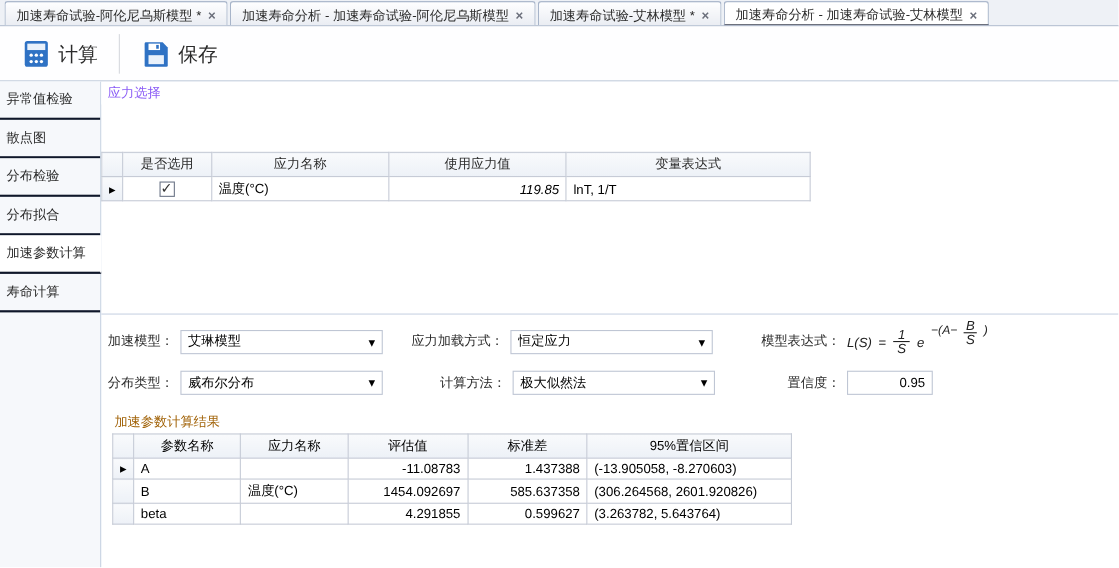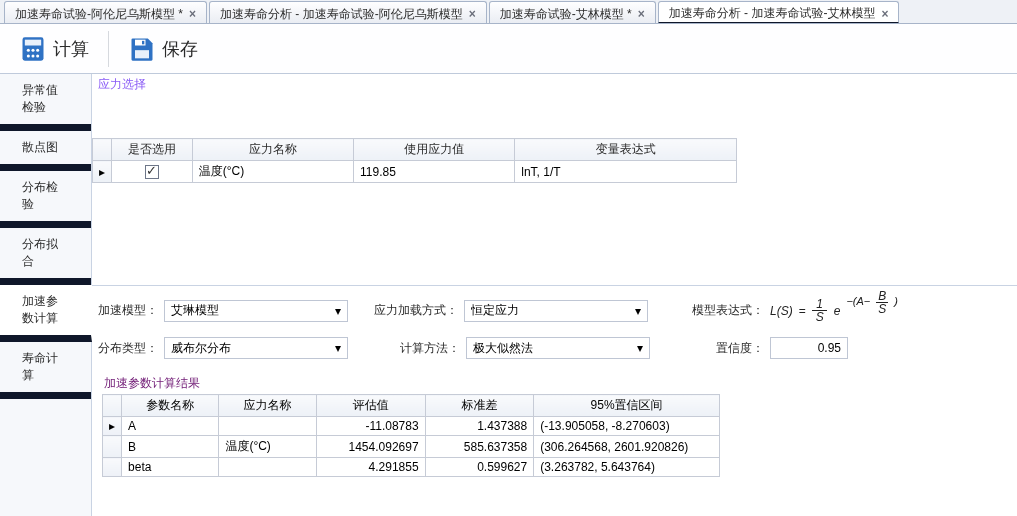--- a/index.html
+++ b/index.html
@@ -15,34 +15,34 @@
 
 .toolbar { height: 50px; background: #fefeff; border-bottom: 1px solid #bfcadb; display: flex; align-items: center; padding-left: 8px; gap: 8px; }
 .tbtn { display: flex; align-items: center; gap: 6px; padding: 4px 10px; border: 1px solid transparent; border-radius: 3px; cursor: pointer; }
 .tbtn svg { width: 28px; height: 28px; }
 .tbtn span { font-size: 18px; color: #2b2b2b; }
 .vsep { width: 1px; height: 36px; background: #d6d9de; }
 
 
 .body { flex: 1; display: flex; overflow: hidden; }
 .sidebar { width: 92px; background: #f6f8fb; border-right: 1px solid #c9d3e3; display: flex; flex-direction: column; }
-.side-item { padding: 8px 22px; color: #2b2b2b; border-bottom: 7px solid #0f172a; background: #f6f8fb; cursor: pointer; }
+.side-item { padding: 8px 6px; color: #2b2b2b; border-bottom: 2px solid #0f172a; background: #f6f8fb; cursor: pointer; }
 .side-item.active { background: #ffffff; border-right: 1px solid #fff; margin-right: -1px; z-index: 2; position: relative; }
 
 .main { flex: 1; display: flex; flex-direction: column; overflow: hidden; }
 
 
 .panel-title { padding: 2px 6px; color: #8b5cf6; background:#ffffff; }
 
 
 .grid { border-collapse: collapse; width: 645px; margin-top: 43px; }
 .grid th, .grid td { border: 1px solid #c6cbd6; padding: 2px 6px; font-size: 12px; background:#fff; height:19px; }
 .grid th { background: linear-gradient(to bottom,#f9fafc,#edf1f7); font-weight: normal; text-align: center; color:#2b2b2b; }
 .grid .rh { width: 12px; background: linear-gradient(to bottom,#f9fafc,#edf1f7); }
-.grid .num { text-align: left; }
+.grid .num { text-align: right; font-style: italic; }
 .chk { width: 14px; height: 14px; border: 1px solid #6d7688; display: inline-block; position: relative; vertical-align: middle; }
 .chk::after { content:"✓"; position:absolute; top:-3px; left:0; font-size:13px; color:#333; }
 
 .top-grid-wrap { padding: 0 0 0 0; }
 
 
 .form-area { padding: 12px 8px 8px 6px; display: flex; flex-direction: column; gap: 14px; }
 .row { display: flex; align-items: center; gap: 26px; }
 .field { display: flex; align-items: center; gap: 6px; }
 .field label { color: #2b2b2b; text-align: right; }
@@ -55,21 +55,21 @@
 .formula { font-family: "Cambria Math","Times New Roman",serif; font-style: italic; font-size: 20px; color:#222; display:flex; align-items:center; gap:6px; }
 .frac { display:inline-flex; flex-direction:column; align-items:center; font-size:16px; line-height:1; }
 .frac .n { border-bottom:1px solid #222; padding:0 4px; }
 .frac .d { padding:0 4px; }
 .sup { font-size:11px; position:relative; top:-10px; }
 .subfrac { display:inline-flex; flex-direction:column; align-items:center; font-size:11px; line-height:1; position:relative; top:-8px; }
 .subfrac .n { border-bottom:1px solid #222; padding:0 2px; }
 .subfrac .d { padding:0 2px; }
 
 
-.results-title { padding: 2px 6px; color:#701a75; }
+.results-title { padding: 2px 6px; color:#a16207; }
 .grid2 { border-collapse: collapse; width: 618px; margin-left:4px; }
 .grid2 th, .grid2 td { border: 1px solid #c6cbd6; padding: 2px 6px; font-size: 12px; background:#fff; height:19px; }
 .grid2 th { background: linear-gradient(to bottom,#f9fafc,#edf1f7); font-weight: normal; text-align: center; }
 .grid2 .rh { width: 12px; background: linear-gradient(to bottom,#f9fafc,#edf1f7); }
 .grid2 .r { text-align:right; }
 
 .upper { height: 212px; display:flex; flex-direction:column; }
 
 .divider-line { height:1px; background:#c9d3e3; margin-top:auto; }
 </style>

